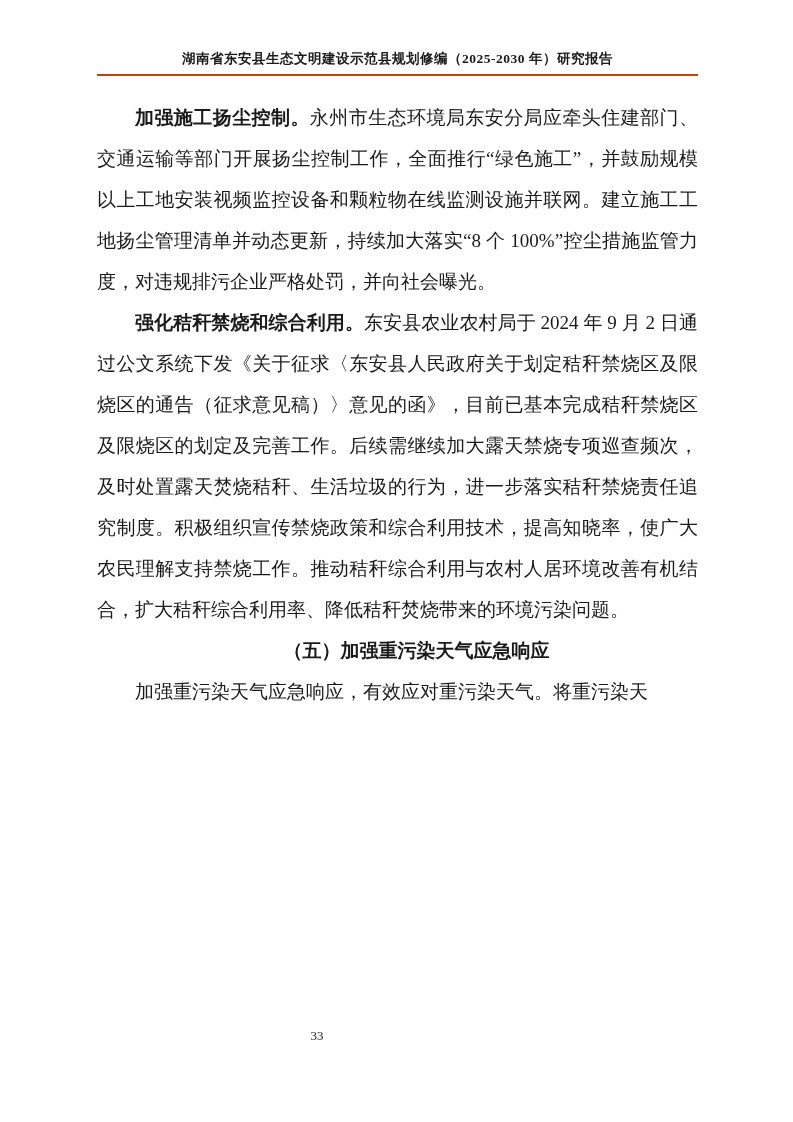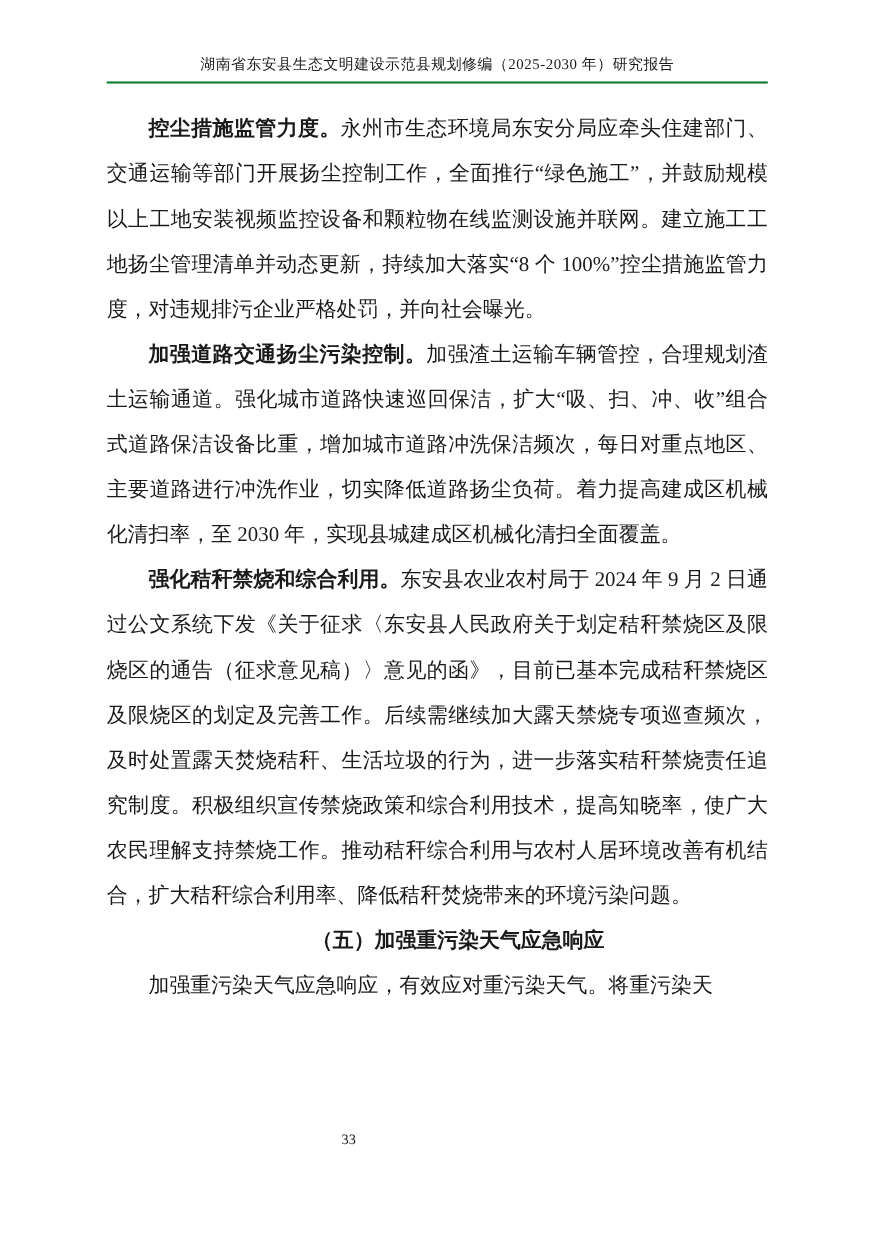--- a/index.html
+++ b/index.html
@@ -16,24 +16,24 @@
     font-family: "Liberation Serif", "DejaVu Serif", serif;
     color: #1a1a1a;
   }
   .header {
     position: absolute;
     top: 50px;
     left: 97px;
     width: 601px;
     text-align: center;
     font-size: 13.5px;
-    font-weight: normal;
+    font-weight: bold;
     letter-spacing: 0.5px;
     padding-bottom: 6px;
-    border-bottom: 2px solid #15803d;
+    border-bottom: 2px solid #c2410c;
   }
   .content {
     position: absolute;
     top: 97px;
     left: 97px;
     width: 601px;
     font-size: 19px;
     line-height: 41px;
   }
   .content p {
@@ -61,23 +61,22 @@
 <body>
 
 <div class="page">
 
   <div class="header">
     <span>湖南省东安县生态文明建设示范县规划修编（2025-2030 年）研究报告</span>
   </div>
 
   <div class="content">
 
-    <p><span class="lead">控尘措施监管力度。</span><span>永州市生态环境局东安分局应牵头住建部门、交通运输等部门开展扬尘控制工作，全面推行“绿色施工”，并鼓励规模以上工地安装视频监控设备和颗粒物在线监测设施并联网。建立施工工地扬尘管理清单并动态更新，持续加大落实“8 个 100%”控尘措施监管力度，对违规排污企业严格处罚，并向社会曝光。</span></p>
+    <p><span class="lead">加强施工扬尘控制。</span><span>永州市生态环境局东安分局应牵头住建部门、交通运输等部门开展扬尘控制工作，全面推行“绿色施工”，并鼓励规模以上工地安装视频监控设备和颗粒物在线监测设施并联网。建立施工工地扬尘管理清单并动态更新，持续加大落实“8 个 100%”控尘措施监管力度，对违规排污企业严格处罚，并向社会曝光。</span></p>
 
-    <p><span class="lead">加强道路交通扬尘污染控制。</span><span>加强渣土运输车辆管控，合理规划渣土运输通道。强化城市道路快速巡回保洁，扩大“吸、扫、冲、收”组合式道路保洁设备比重，增加城市道路冲洗保洁频次，每日对重点地区、主要道路进行冲洗作业，切实降低道路扬尘负荷。着力提高建成区机械化清扫率，至 2030 年，实现县城建成区机械化清扫全面覆盖。</span></p>
 
     <p><span class="lead">强化秸秆禁烧和综合利用。</span><span>东安县农业农村局于 2024 年 9 月 2 日通过公文系统下发《关于征求〈东安县人民政府关于划定秸秆禁烧区及限烧区的通告（征求意见稿）〉意见的函》，目前已基本完成秸秆禁烧区及限烧区的划定及完善工作。后续需继续加大露天禁烧专项巡查频次，及时处置露天焚烧秸秆、生活垃圾的行为，进一步落实秸秆禁烧责任追究制度。积极组织宣传禁烧政策和综合利用技术，提高知晓率，使广大农民理解支持禁烧工作。推动秸秆综合利用与农村人居环境改善有机结合，扩大秸秆综合利用率、降低秸秆焚烧带来的环境污染问题。</span></p>
 
     <p class="heading">（五）加强重污染天气应急响应</p>
 
     <p>加强重污染天气应急响应，有效应对重污染天气。将重污染天</p>
 
   </div>
 
   <div class="footer">

